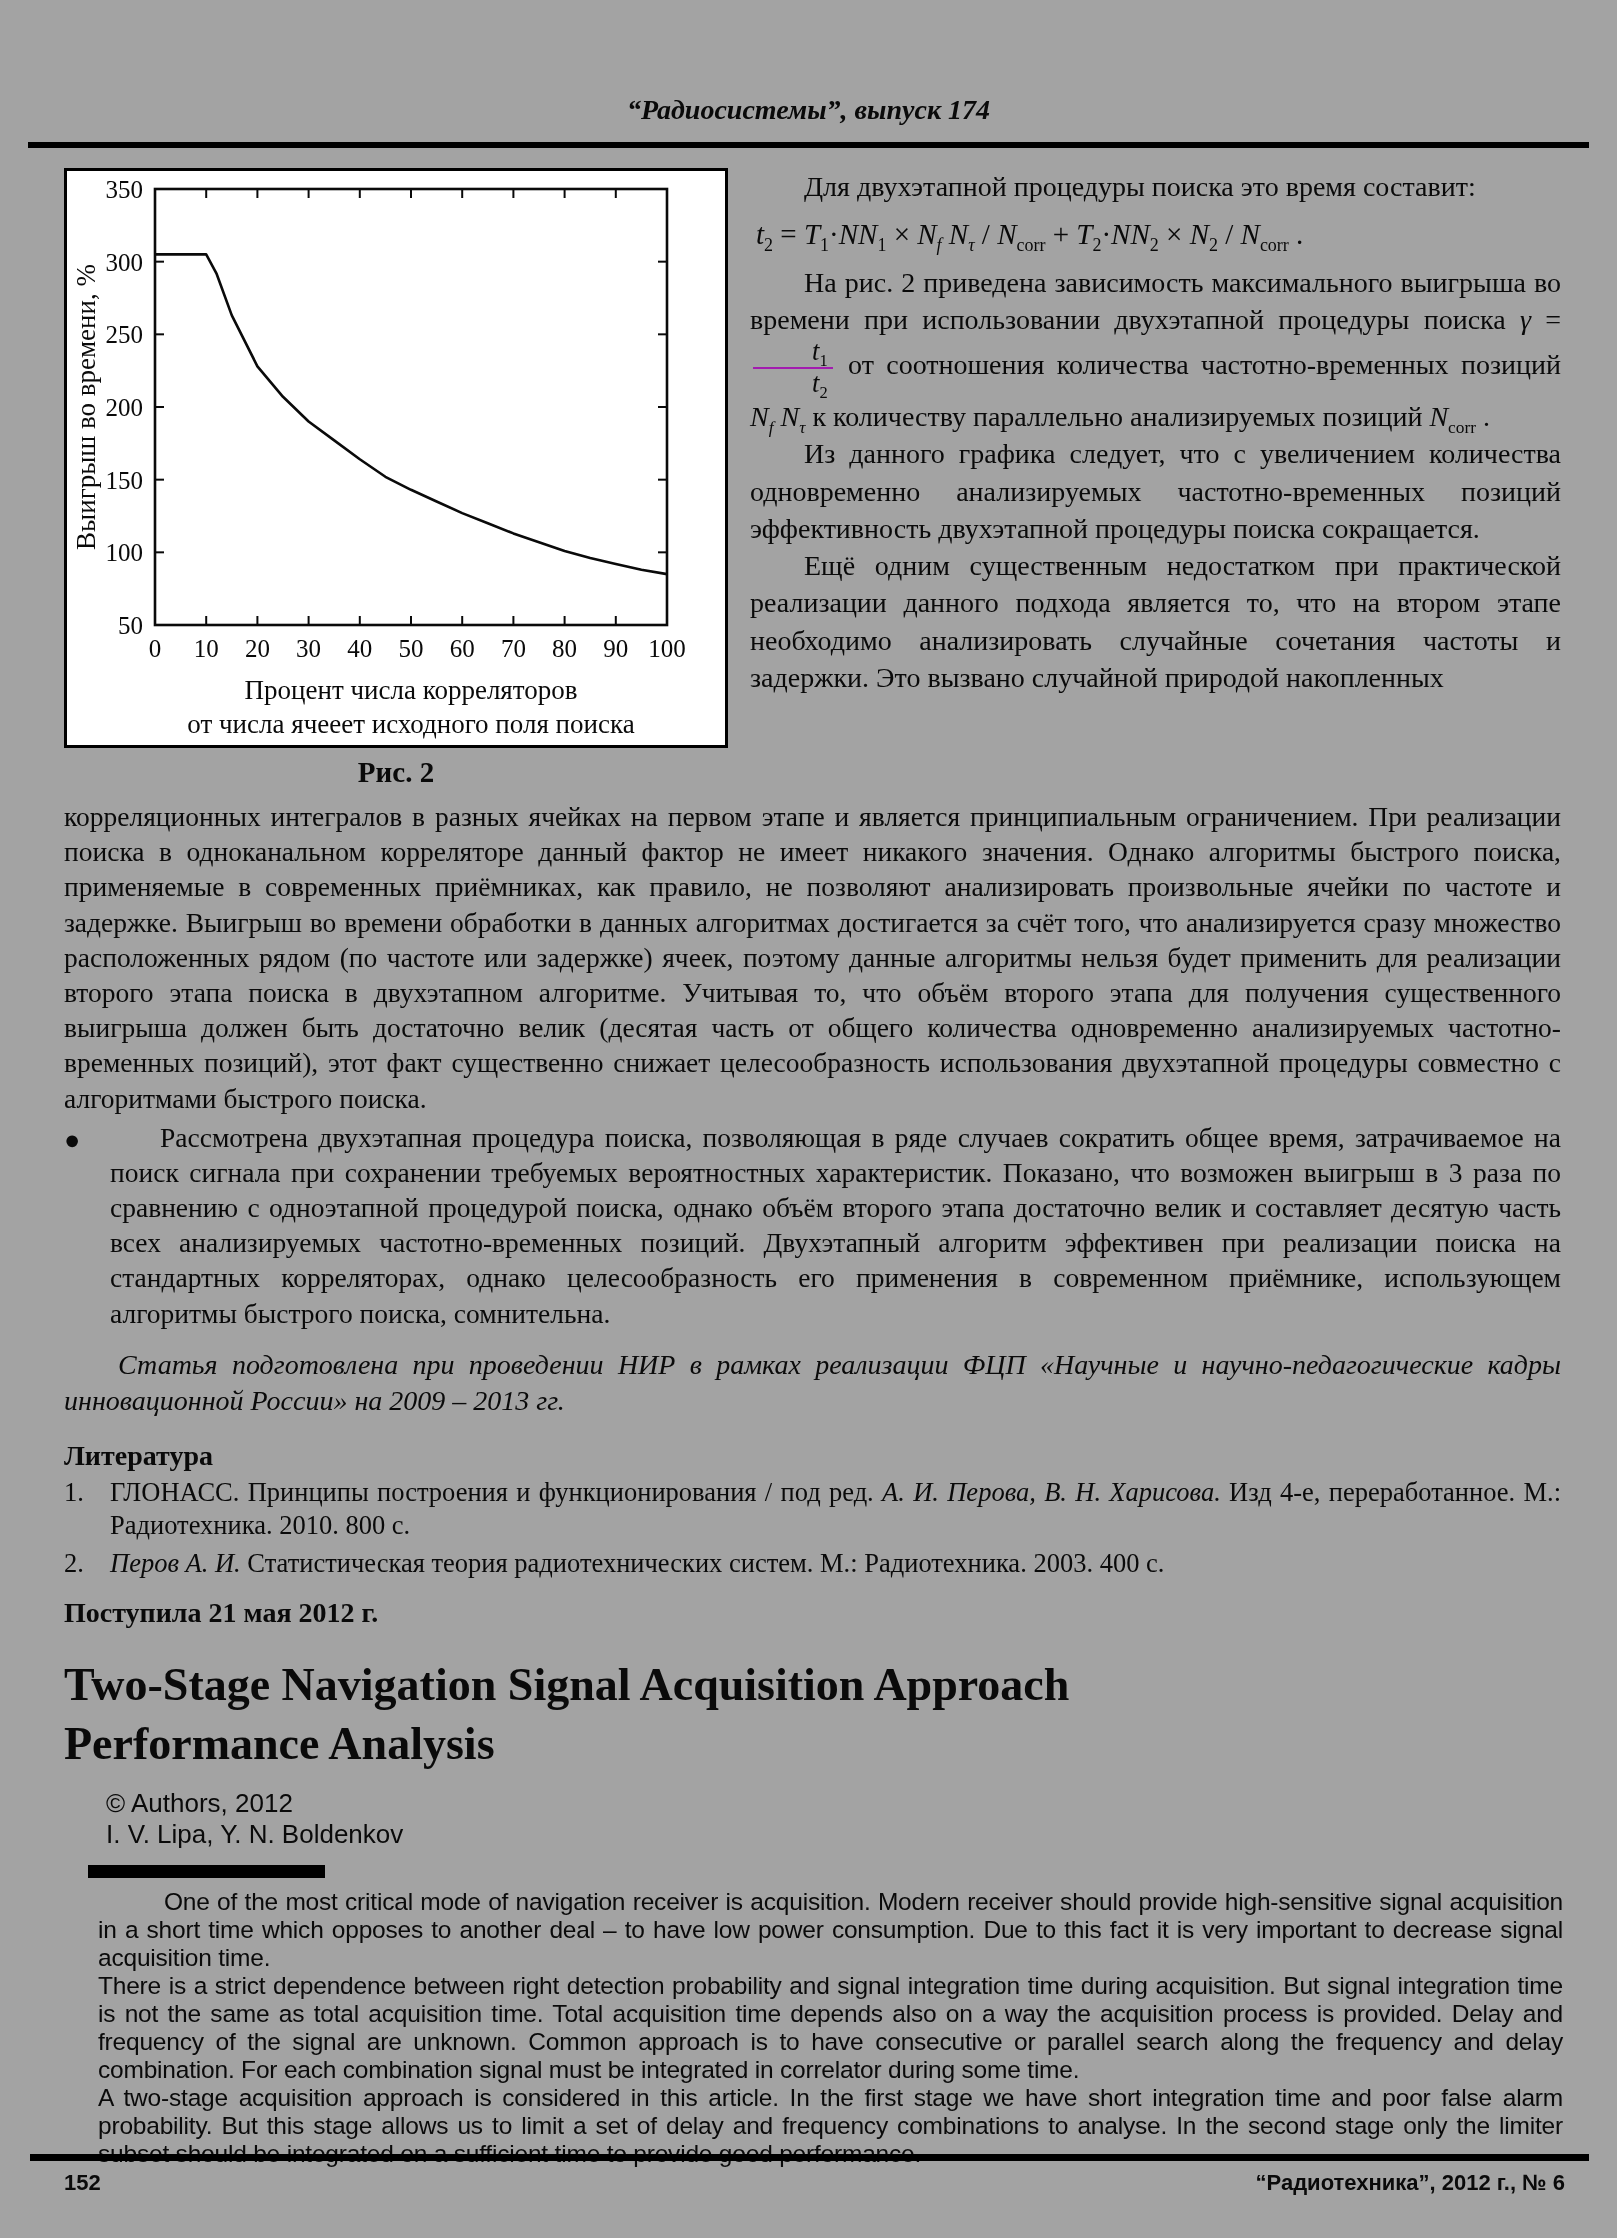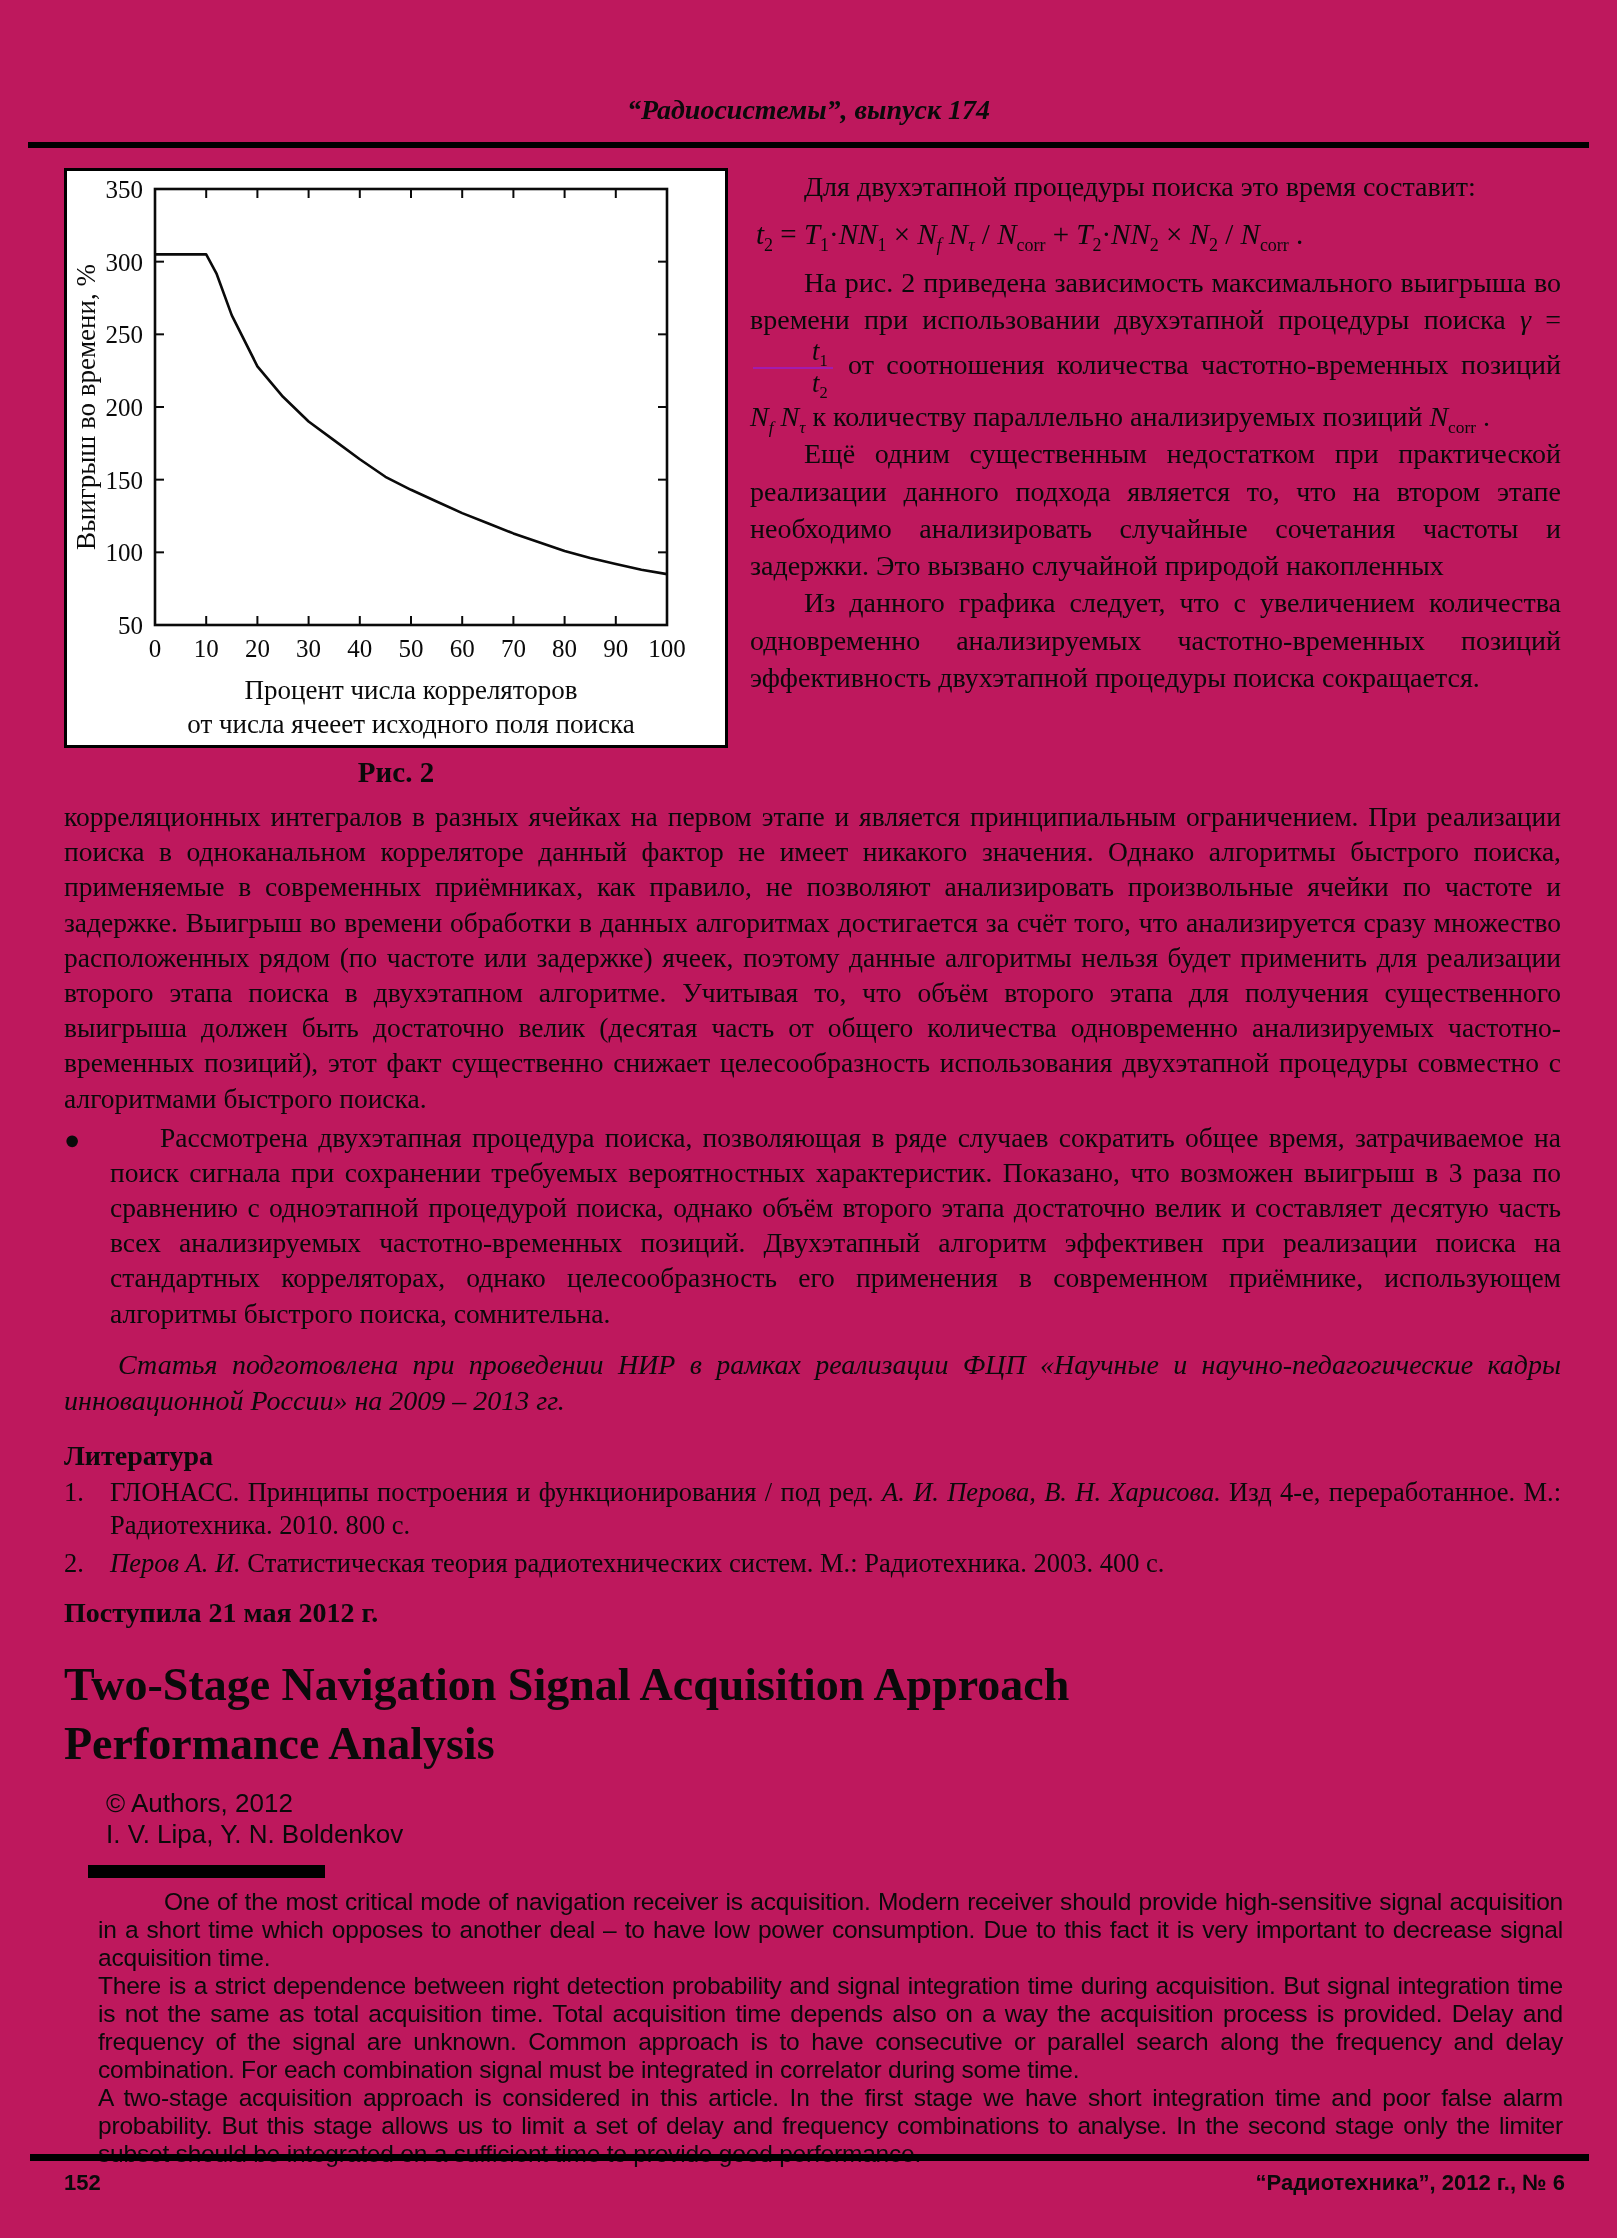--- a/index.html
+++ b/index.html
@@ -1,20 +1,20 @@
 <!DOCTYPE html>
 <html><head>
 <meta charset="utf-8">
 <style>
   html,body{margin:0;padding:0;background:#e8e8e8;}
   .page{
     position:relative;
     width:1617px;height:2238px;
     margin:0 auto;
-    background:#be185d;
+    background:#a3a3a3;
     color:#0a0a0a;
     font-family:"Liberation Serif","DejaVu Serif",serif;
     overflow:hidden;
   }
   
   .header{padding-top:94px;text-align:center;font-size:28px;font-weight:700;font-style:italic;}
   .header-rule{margin:16px 28px 0 28px;height:6px;background:#000;}
   
   .columns{display:flex;margin:20px 56px 0 64px;gap:22px;}
   .fig{width:664px;flex:none;}
@@ -129,22 +129,22 @@
             <text x="344" y="528" text-anchor="middle" class="axlabel">Процент числа корреляторов</text>
             <text x="344" y="562" text-anchor="middle" class="axlabel">от числа ячееет исходного поля поиска</text>
           </svg>
       </div>
       <div class="fig-caption">Рис. 2</div>
     </div>
     <div class="rcol">
       <p>Для двухэтапной процедуры поиска это время составит:</p>
       <div class="formula"><span class="it">t</span><sub>2</sub><span> = </span><span class="it">T</span><sub>1</sub><span>·</span><span class="it">NN</span><sub>1</sub><span> × </span><span class="it">N</span><sub class="it">f</sub><span class="it"> N</span><sub class="it">τ</sub><span> / </span><span class="it">N</span><sub>corr</sub><span> + </span><span class="it">T</span><sub>2</sub><span>·</span><span class="it">NN</span><sub>2</sub><span> × </span><span class="it">N</span><sub>2</sub><span> / </span><span class="it">N</span><sub>corr</sub><span> .</span></div>
       <p><span>На рис. 2 приведена зависимость максимального выигрыша во времени  при использовании двухэтапной процедуры поиска  </span><span class="it">γ</span><span> = </span><span class="frac"><span class="num"><span class="it">t</span><sub>1</sub></span><span class="den"><span class="it">t</span><sub>2</sub></span></span><span>  от соотношения количества частотно-временных позиций  </span><span class="it">N</span><sub class="it">f</sub><span class="it"> N</span><sub class="it">τ</sub><span>  к количеству параллельно анализируемых позиций  </span><span class="it">N</span><sub>corr</sub><span> .</span></p>
+      <p>Из данного графика следует, что с увеличением количества одновременно анализируемых частотно-временных позиций эффективность двухэтапной процедуры поиска сокращается.</p>
       <p>Ещё одним существенным недостатком при практической реализации данного подхода является  то, что на втором этапе необходимо анализировать случайные сочетания частоты и задержки. Это вызвано случайной природой накопленных</p>
-      <p>Из данного графика следует, что с увеличением количества одновременно анализируемых частотно-временных позиций эффективность двухэтапной процедуры поиска сокращается.</p>
     </div>
   </div>
 
   <div class="para-cont">корреляционных интегралов в разных ячейках на первом этапе и является принципиальным ограничением. При реализации поиска в одноканальном корреляторе данный фактор не имеет никакого значения. Однако алгоритмы быстрого поиска, применяемые в современных приёмниках, как правило, не позволяют анализировать произвольные ячейки по частоте и задержке. Выигрыш во времени обработки в данных алгоритмах достигается за счёт того, что анализируется сразу множество расположенных рядом (по частоте или задержке) ячеек, поэтому данные алгоритмы нельзя будет применить для реализации второго этапа поиска в двухэтапном  алгоритме. Учитывая то, что объём второго этапа для получения существенного выигрыша  должен быть достаточно велик (десятая часть от общего количества одновременно анализируемых частотно-временных позиций), этот факт существенно снижает целесообразность использования двухэтапной процедуры совместно с алгоритмами быстрого поиска.</div>
 
   <div class="bullet-wrap">
     <span class="bullet-marker">●</span>
     <p>Рассмотрена двухэтапная процедура поиска, позволяющая в ряде случаев сократить общее время, затрачиваемое на поиск сигнала при сохранении требуемых вероятностных  характеристик. Показано, что возможен выигрыш в 3 раза по сравнению с одноэтапной  процедурой поиска, однако объём второго этапа достаточно велик и составляет десятую часть всех анализируемых частотно-временных позиций. Двухэтапный алгоритм эффективен при реализации поиска на стандартных корреляторах, однако целесообразность его применения в современном приёмнике, использующем алгоритмы быстрого поиска, сомнительна.</p>
   </div>
 

